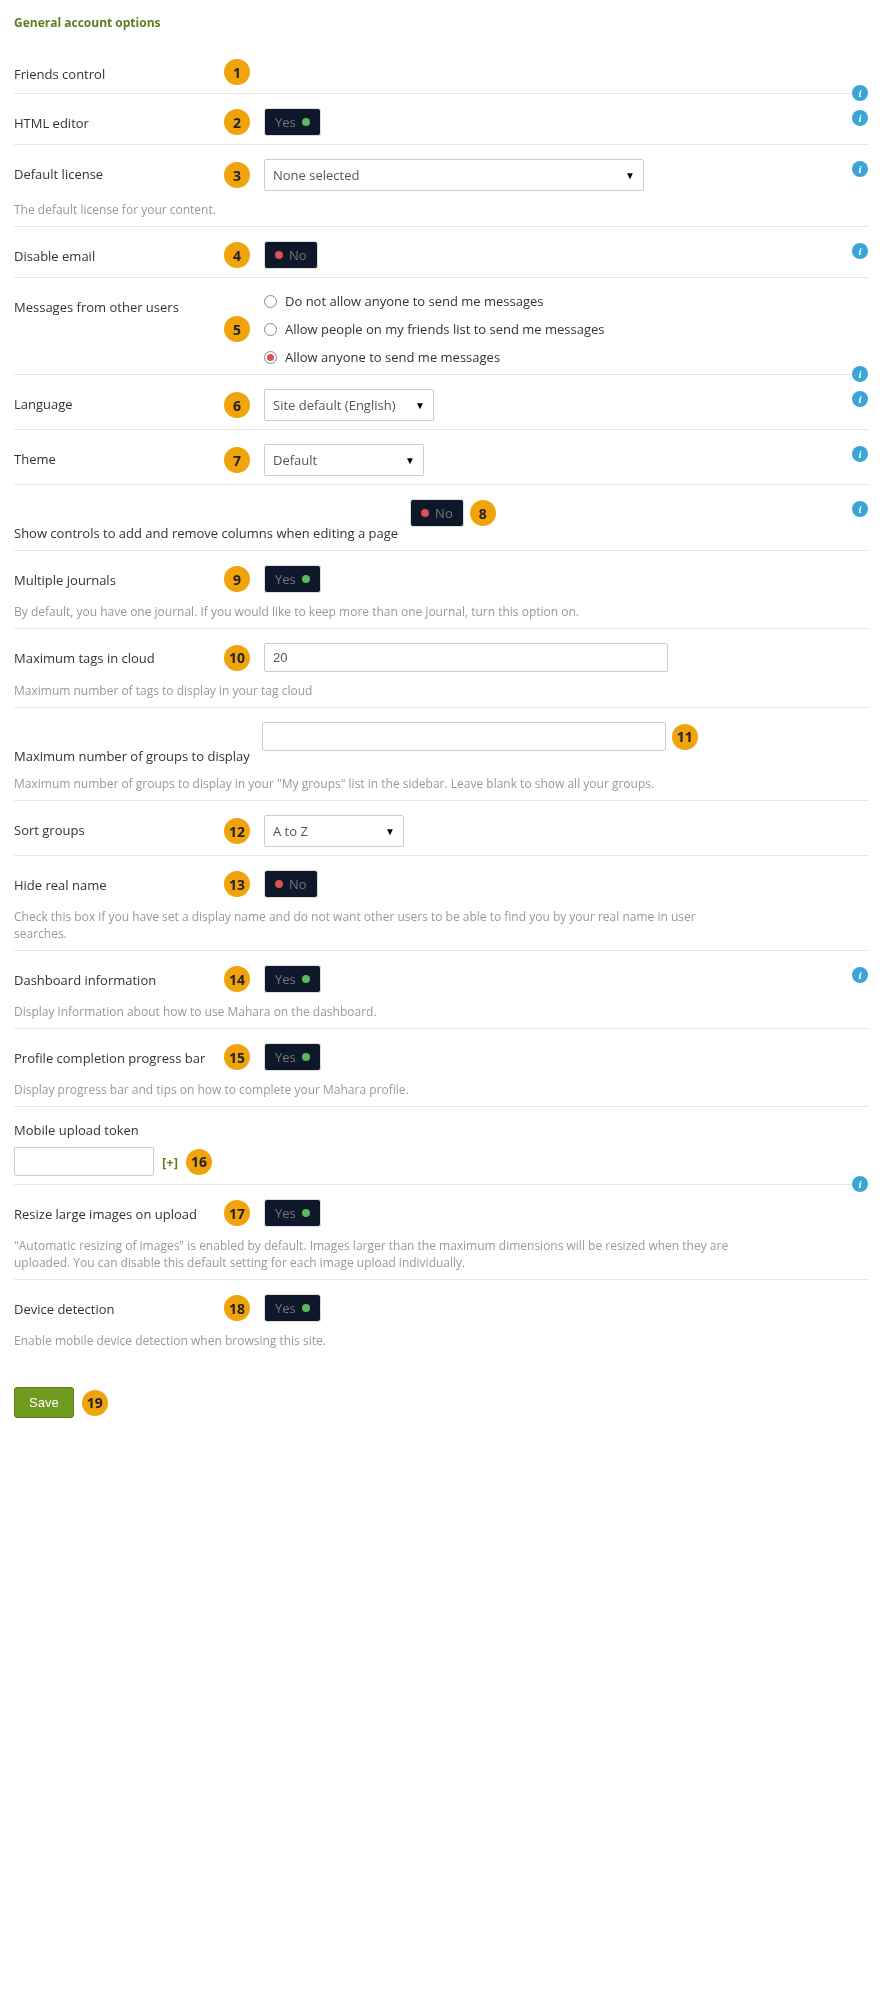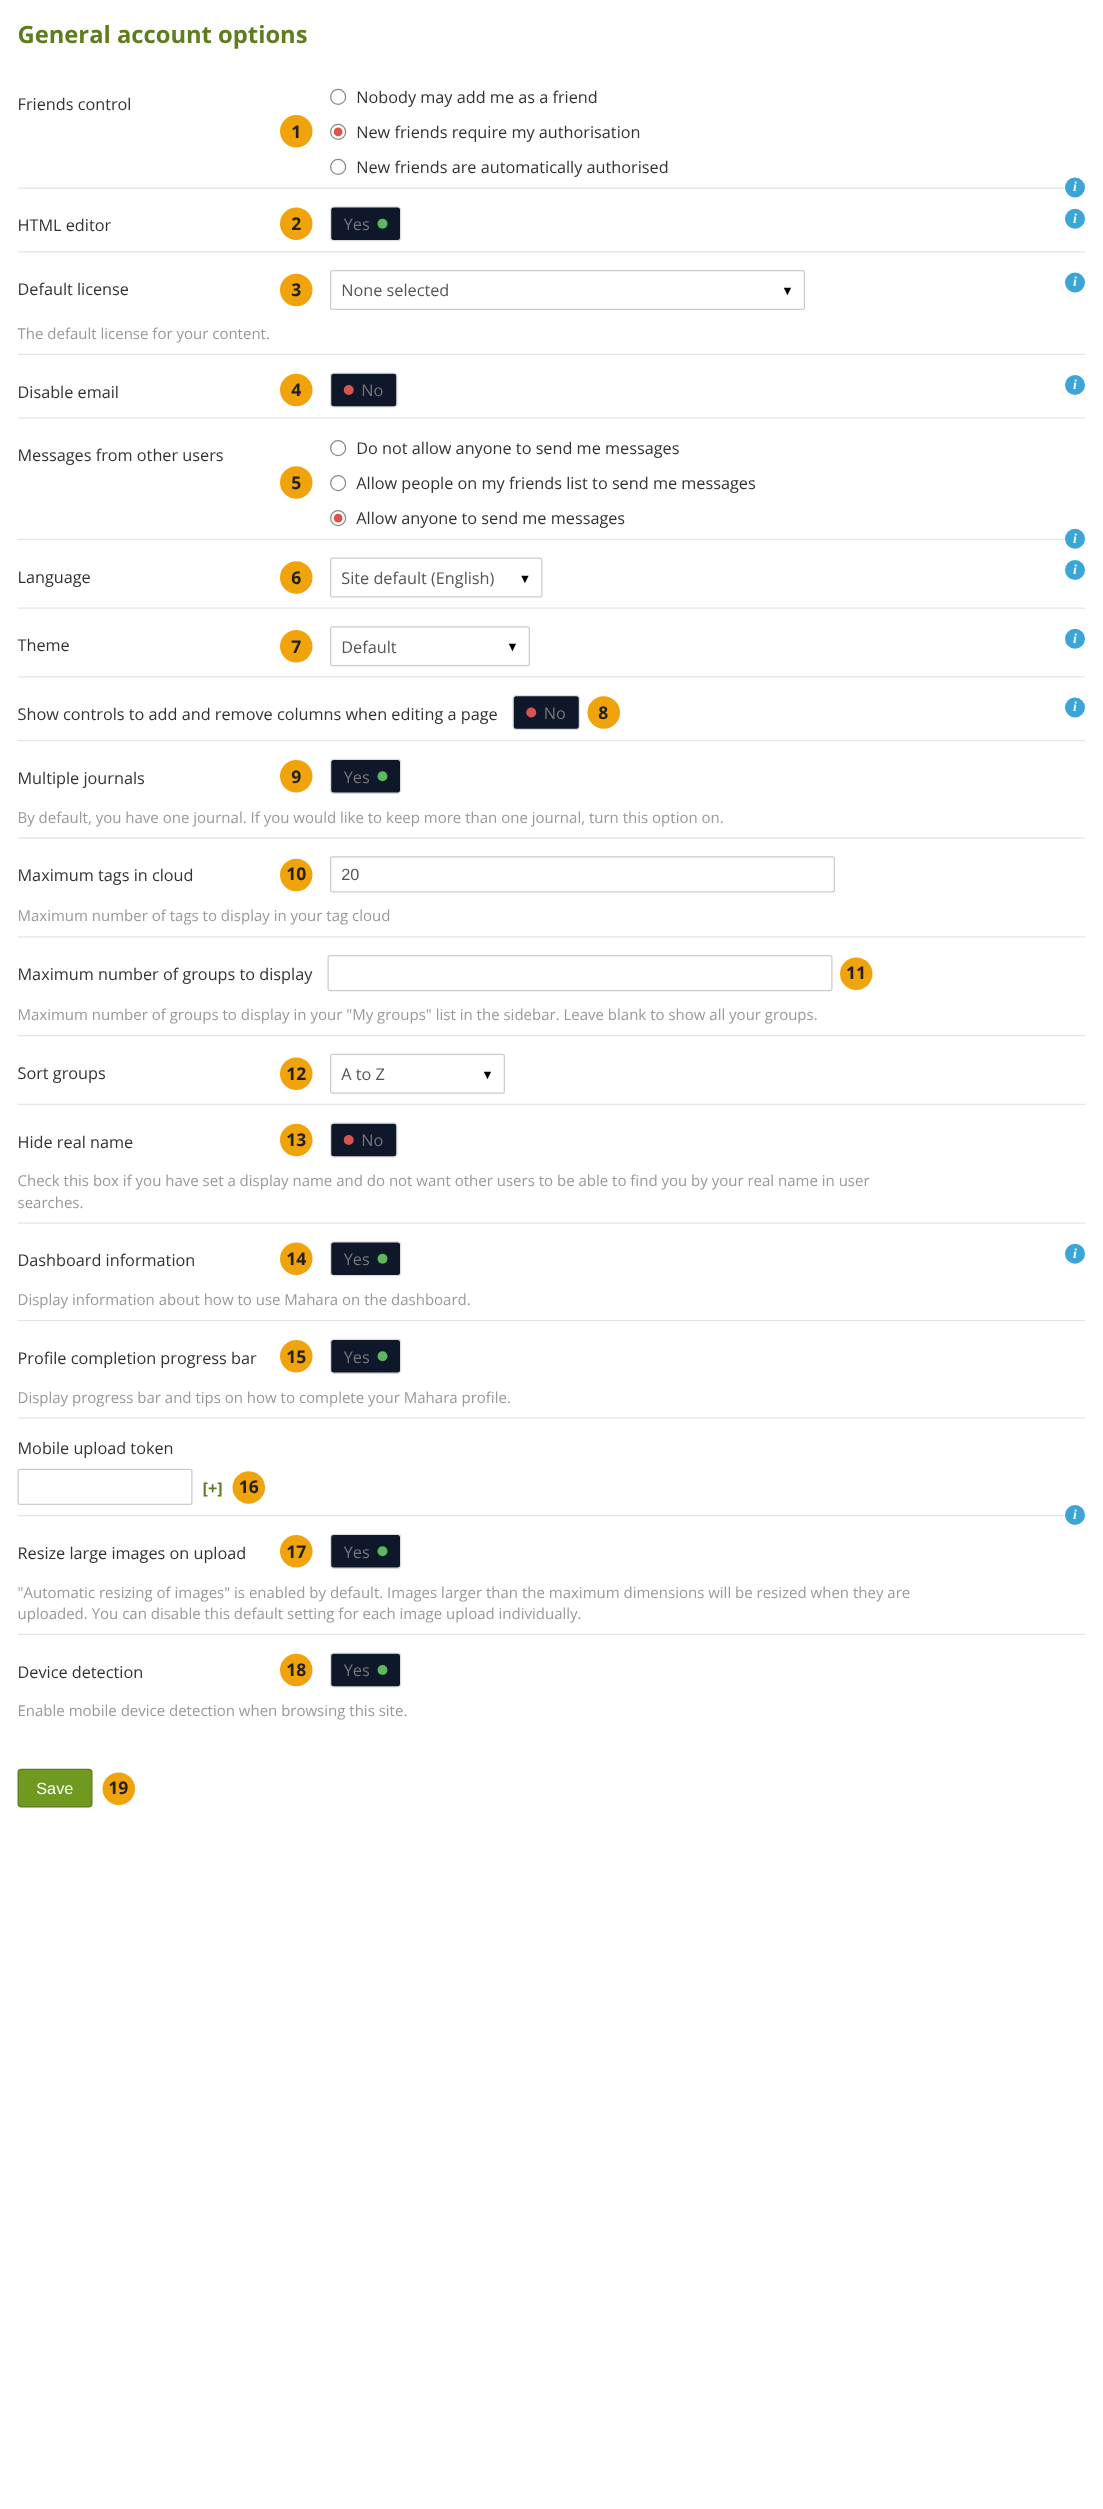--- a/index.html
+++ b/index.html
@@ -6,21 +6,21 @@
 body {
   font-family: "Open Sans", Arial, sans-serif;
   font-size: 13px;
   color: #333;
   background: #fff;
   padding: 14px;
   width: 882px;
 }
 h2 {
   color: #5f7c1e;
-  font-size: 19px;
+  font-size: 12px;
   font-weight: bold;
   margin-bottom: 20px;
 }
 .form-group {
   display: flex;
   flex-wrap: wrap;
   align-items: flex-start;
   padding: 8px 0;
   position: relative;
 }
@@ -30,20 +30,21 @@
 }
 .label-col {
   width: 210px;
   padding-top: 6px;
   padding-right: 10px;
   color: #333;
 }
 .full-label .label-col {
   width: auto;
   padding-right: 12px;
+  margin-top: 19px;
 }
 .control-col {
   flex: 1;
   display: flex;
   align-items: center;
   flex-wrap: wrap;
   gap: 6px;
 }
 .radio-list { display: flex; flex-direction: column; gap: 10px; }
 .radio-item { display: flex; align-items: center; gap: 8px; }
@@ -111,34 +112,20 @@
 </style>
 </head>
 <body>
 
 <h2>General account options</h2>
 
 <div class="form-group bordered">
   <div class="label-col">Friends control</div>
   <div class="control-col">
     <span class="bubble">1</span>
-    <div class="radio-list">
-      <label class="radio-item">
-        <span class="radio"></span>
-        <span>Nobody may add me as a friend</span>
-      </label>
-      <label class="radio-item">
-        <span class="radio checked"></span>
-        <span>New friends require my authorisation</span>
-      </label>
-      <label class="radio-item">
-        <span class="radio"></span>
-        <span>New friends are automatically authorised</span>
-      </label>
-    </div>
   </div>
   <span class="info-icon-abs" style="bottom:-8px;">i</span>
 </div>
 
 <div class="form-group bordered">
   <div class="label-col">HTML editor</div>
   <div class="control-col">
     <span class="bubble">2</span>
     <span class="toggle yes">
       <span>Yes</span>

